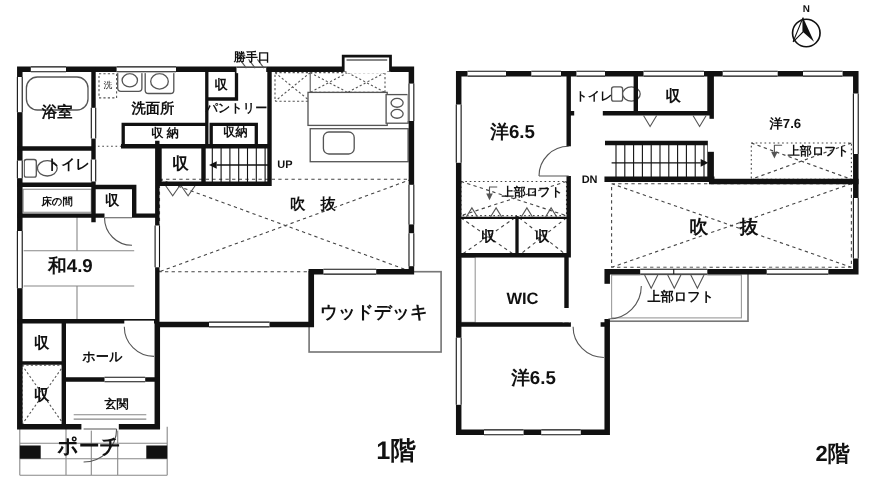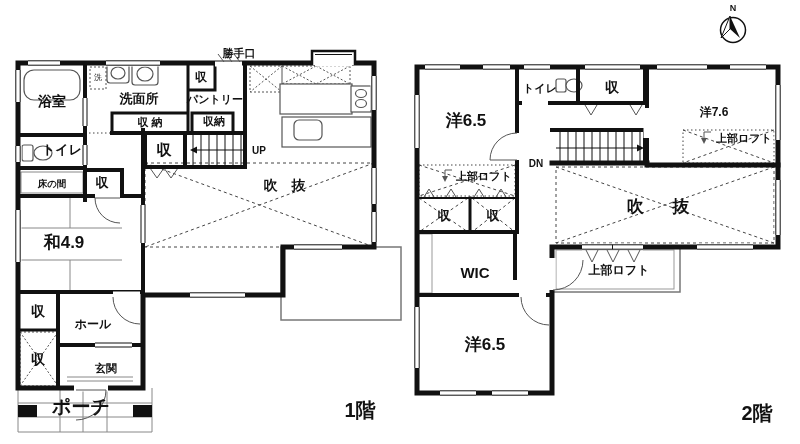--- a/index.html
+++ b/index.html
@@ -206,38 +206,39 @@
   <g>
     <circle cx="733" cy="30" r="12.5" fill="#fff" stroke="#111" stroke-width="1.5"></circle>
     <polygon points="730,16 721,38 730,29" fill="#fff" stroke="#111" stroke-width="1"></polygon>
     <polygon points="730,16 740,38 730,29" fill="#111"></polygon>
   </g>
 </svg>
 
 <div class="lbl" style="left:52px;top:101px;font-size:14px">浴室</div>
 <div class="lbl" style="left:98px;top:78px;font-size:8px;font-weight:400">洗</div>
 <div class="lbl" style="left:139px;top:98px;font-size:13px">洗面所</div>
-<div class="lbl" style="left:239px;top:53px;font-size:11px">勝手口</div>
+<div class="lbl" style="left:229px;top:53px;font-size:11px">勝手口</div>
 <div class="lbl" style="left:215px;top:99px;font-size:11px">パントリー</div>
 <div class="lbl" style="left:201px;top:77px;font-size:12px">収</div>
 <div class="lbl" style="left:150px;top:122px;font-size:11px">収 納</div>
 <div class="lbl" style="left:214px;top:121px;font-size:11px">収納</div>
 <div class="lbl" style="left:164px;top:149px;font-size:15px">収</div>
 <div class="lbl" style="left:259px;top:151px;font-size:10px">UP</div>
 <div class="lbl" style="left:62px;top:149px;font-size:13px">トイレ</div>
 <div class="lbl" style="left:52px;top:184px;font-size:9.5px">床の間</div>
 <div class="lbl" style="left:102px;top:182px;font-size:13px">収</div>
 <div class="lbl" style="left:64px;top:242px;font-size:17px">和4.9</div>
 <div class="lbl" style="left:287px;top:185px;font-size:14px;letter-spacing:5px">吹 抜</div>
+<div class="lbl" style="left:340px;top:285px;font-size:16px">ウッドデッキ</div>
 <div class="lbl" style="left:93px;top:324px;font-size:12px">ホール</div>
 <div class="lbl" style="left:106px;top:368px;font-size:11px">玄関</div>
 <div class="lbl" style="left:81px;top:406px;font-size:19px">ポーチ</div>
 <div class="lbl" style="left:38px;top:311px;font-size:14px">収</div>
 <div class="lbl" style="left:38px;top:359px;font-size:14px">収</div>
-<div class="lbl" style="left:360px;top:410px;font-size:20px">1階</div>
+<div class="lbl" style="left:360px;top:410px;font-size:23px">1階</div>
 
 <div class="lbl" style="left:466px;top:120px;font-size:17px">洋6.5</div>
 <div class="lbl" style="left:540px;top:88px;font-size:11px">トイレ</div>
 <div class="lbl" style="left:612px;top:87px;font-size:14px">収</div>
 <div class="lbl" style="left:714px;top:112px;font-size:12px">洋7.6</div>
 <div class="lbl" style="left:744px;top:138px;font-size:11px">上部ロフト</div>
 <div class="lbl" style="left:536px;top:164px;font-size:10px">DN</div>
 <div class="lbl" style="left:484px;top:176px;font-size:11px">上部ロフト</div>
 <div class="lbl" style="left:444px;top:215px;font-size:13px">収</div>
 <div class="lbl" style="left:493px;top:215px;font-size:13px">収</div>

